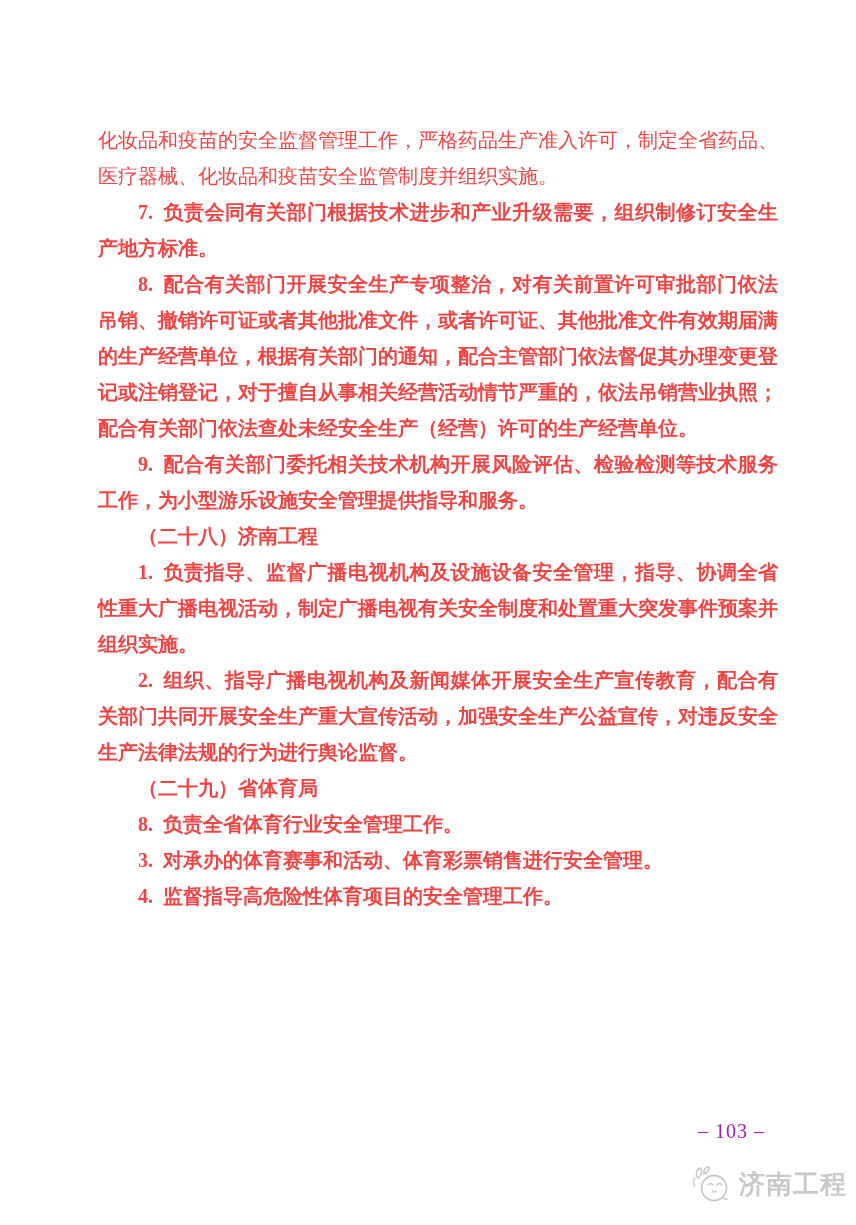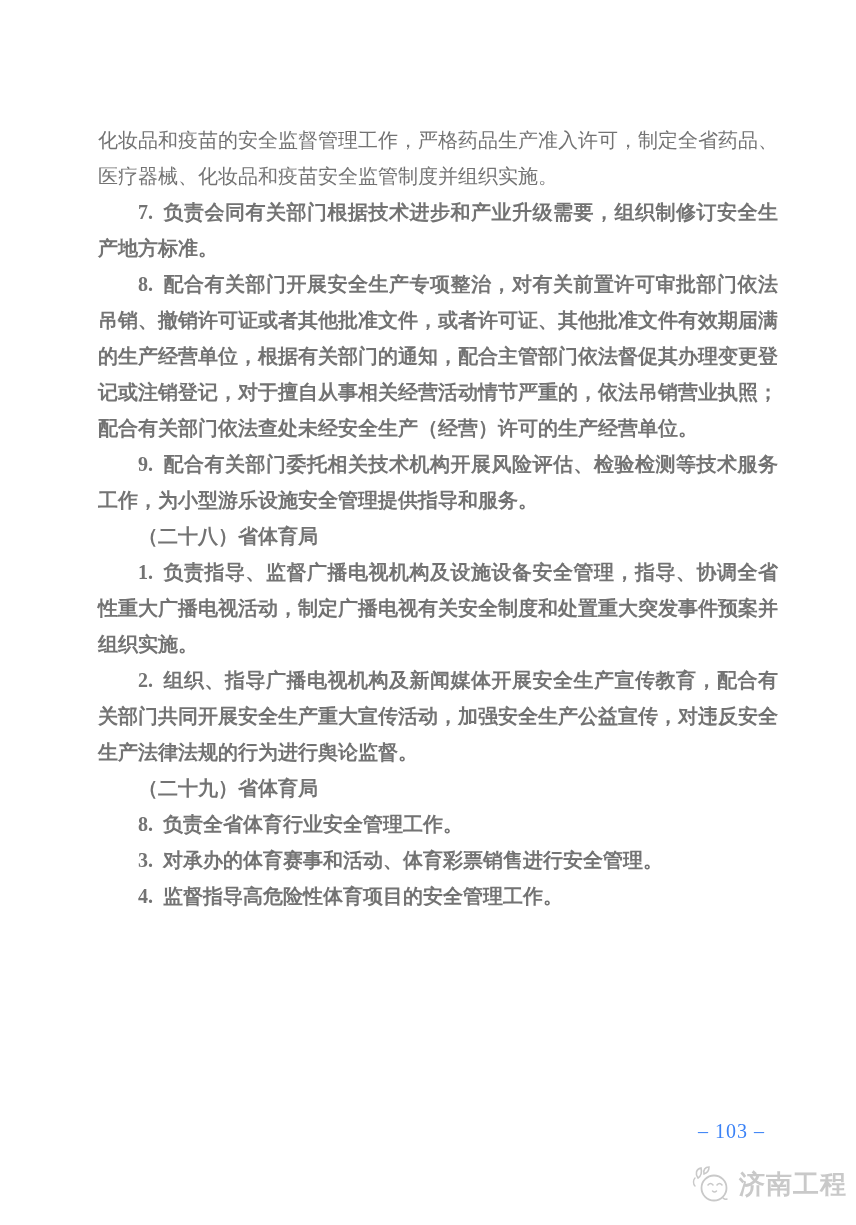--- a/index.html
+++ b/index.html
@@ -40,21 +40,21 @@
     text-indent: 2em;
     font-weight: bold;
   }
   .page-number {
     position: absolute;
     left: 698px;
     top: 1120px;
     width: 90px;
     font-size: 20px;
     letter-spacing: 1px;
-    color: #3b82f6;
+    color: #a21caf;
     white-space: nowrap;
   }
   .watermark {
     position: absolute;
     left: 692px;
     top: 1164px;
     display: flex;
     align-items: center;
     gap: 5px;
     user-select: none;
@@ -76,26 +76,26 @@
     font-weight: bold;
     letter-spacing: 1px;
     white-space: nowrap;
   }
 </style>
 </head>
 <body>
 
 <div class="page">
 
-  <main class="content" style="color: #737373;">
+  <main class="content" style="color: #ef4444;">
       <p class="para plain">化妆品和疫苗的安全监督管理工作，严格药品生产准入许可，制定全省药品、医疗器械、化妆品和疫苗安全监管制度并组织实施。</p>
       <p class="para indent">7. 负责会同有关部门根据技术进步和产业升级需要，组织制修订安全生产地方标准。</p>
       <p class="para indent">8. 配合有关部门开展安全生产专项整治，对有关前置许可审批部门依法吊销、撤销许可证或者其他批准文件，或者许可证、其他批准文件有效期届满的生产经营单位，根据有关部门的通知，配合主管部门依法督促其办理变更登记或注销登记，对于擅自从事相关经营活动情节严重的，依法吊销营业执照；配合有关部门依法查处未经安全生产（经营）许可的生产经营单位。</p>
       <p class="para indent">9. 配合有关部门委托相关技术机构开展风险评估、检验检测等技术服务工作，为小型游乐设施安全管理提供指导和服务。</p>
-      <p class="para heading">（二十八）省体育局</p>
+      <p class="para heading">（二十八）济南工程</p>
       <p class="para indent">1. 负责指导、监督广播电视机构及设施设备安全管理，指导、协调全省性重大广播电视活动，制定广播电视有关安全制度和处置重大突发事件预案并组织实施。</p>
       <p class="para indent">2. 组织、指导广播电视机构及新闻媒体开展安全生产宣传教育，配合有关部门共同开展安全生产重大宣传活动，加强安全生产公益宣传，对违反安全生产法律法规的行为进行舆论监督。</p>
       <p class="para heading">（二十九）省体育局</p>
       <p class="para indent">8. 负责全省体育行业安全管理工作。</p>
       <p class="para indent">3. 对承办的体育赛事和活动、体育彩票销售进行安全管理。</p>
       <p class="para indent">4. 监督指导高危险性体育项目的安全管理工作。</p>
     </main>
 
   <div class="page-number">– 103 –</div>
 

